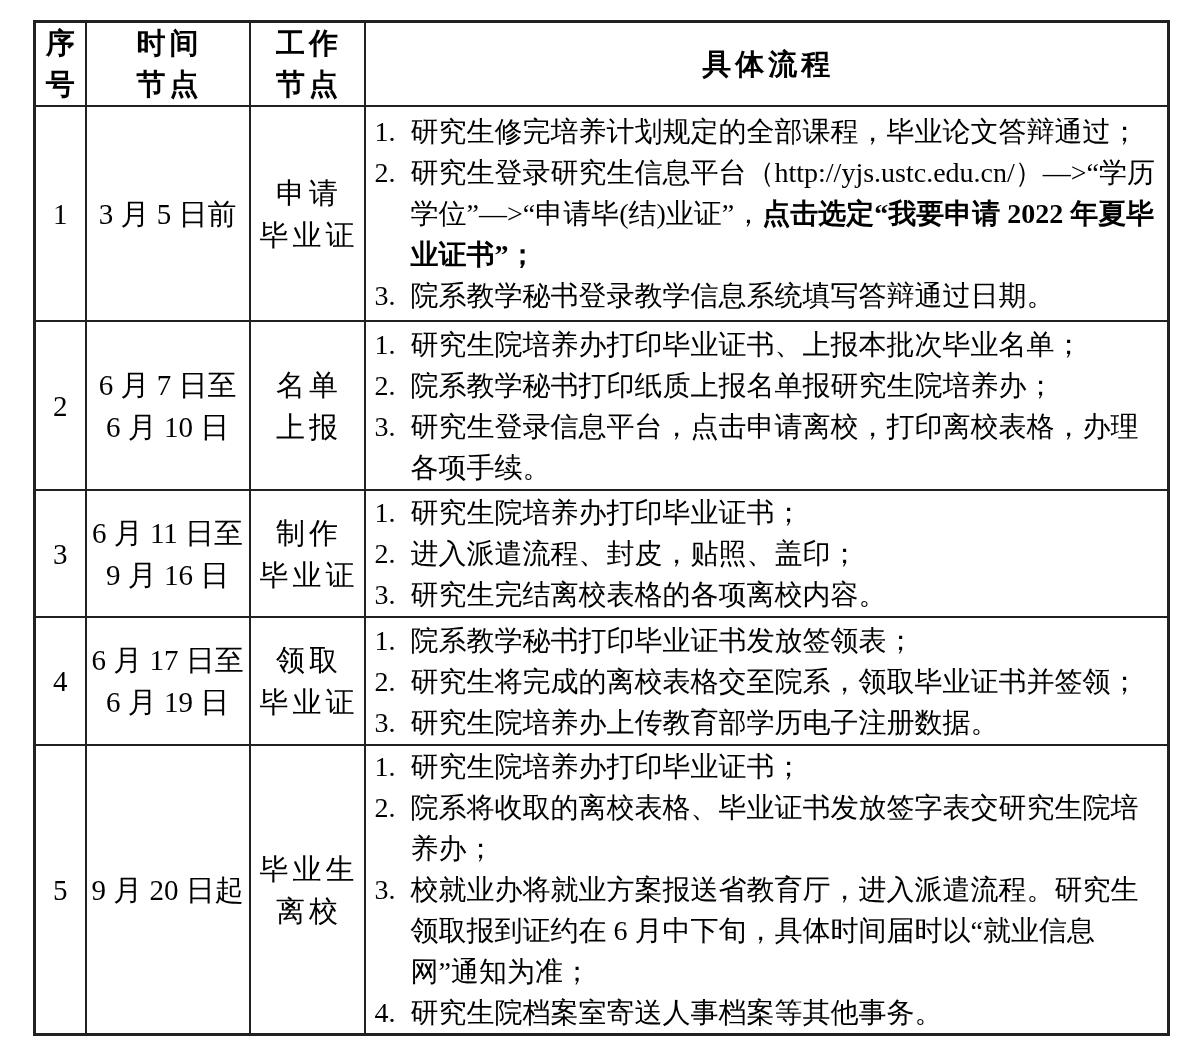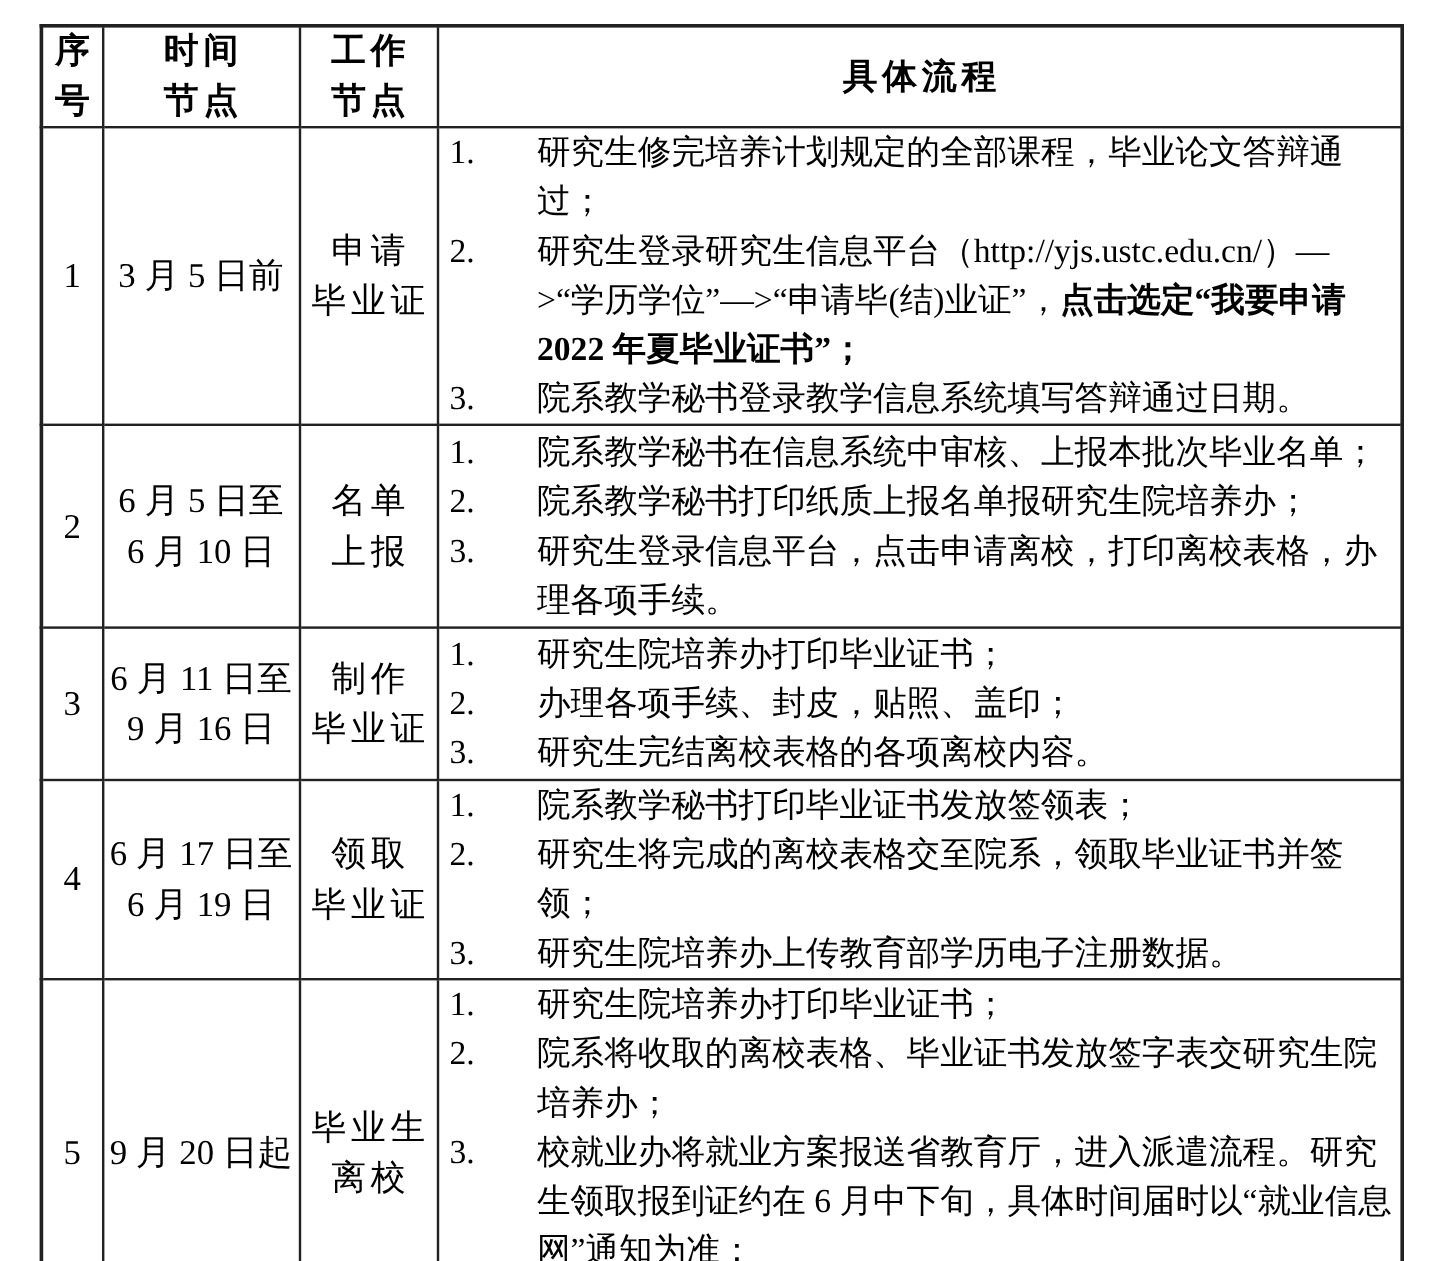--- a/index.html
+++ b/index.html
@@ -48,21 +48,21 @@
   td.work-cell .cline { text-indent: 4px; text-align: center; }
   td.steps-cell { vertical-align: middle; }
   .step {
     display: flex;
     align-items: flex-start;
     padding: 0 5px 0 9px;
     font-size: 28px;
     line-height: 41px;
   }
   .num { flex: 0 0 36px; }
-  .txt { flex: 1 1 auto; margin-left: 37px; }
+  .txt { flex: 1 1 auto; }
   .txt b { font-weight: bold; }
 </style>
 </head>
 <body>
 
 <table class="sched">
   <colgroup>
     <col style="width:51px">
     <col style="width:164px">
     <col style="width:115px">
@@ -108,31 +108,31 @@
           </div>
           <div class="step">
             <span class="num">3.</span>
             <span class="txt"><span>院系教学秘书登录教学信息系统填写答辩通过日期。</span></span>
           </div>
         </td>
       </tr>
       <tr>
         <td class="center no-cell">2</td>
         <td class="center time-cell">
-          <div class="cline">6 月 5 日至</div>
+          <div class="cline">6 月 7 日至</div>
           <div class="cline">6 月 10 日</div>
         </td>
         <td class="center work-cell">
           <div class="cline">名单</div>
           <div class="cline">上报</div>
         </td>
         <td class="steps-cell">
           <div class="step">
             <span class="num">1.</span>
-            <span class="txt"><span>院系教学秘书在信息系统中审核、上报本批次毕业名单；</span></span>
+            <span class="txt"><span>研究生院培养办打印毕业证书、上报本批次毕业名单；</span></span>
           </div>
           <div class="step">
             <span class="num">2.</span>
             <span class="txt"><span>院系教学秘书打印纸质上报名单报研究生院培养办；</span></span>
           </div>
           <div class="step">
             <span class="num">3.</span>
             <span class="txt"><span>研究生登录信息平台，点击申请离校，打印离校表格，办理各项手续。</span></span>
           </div>
         </td>
@@ -147,21 +147,21 @@
           <div class="cline">制作</div>
           <div class="cline">毕业证</div>
         </td>
         <td class="steps-cell">
           <div class="step">
             <span class="num">1.</span>
             <span class="txt"><span>研究生院培养办打印毕业证书；</span></span>
           </div>
           <div class="step">
             <span class="num">2.</span>
-            <span class="txt"><span>办理各项手续、封皮，贴照、盖印；</span></span>
+            <span class="txt"><span>进入派遣流程、封皮，贴照、盖印；</span></span>
           </div>
           <div class="step">
             <span class="num">3.</span>
             <span class="txt"><span>研究生完结离校表格的各项离校内容。</span></span>
           </div>
         </td>
       </tr>
       <tr>
         <td class="center no-cell">4</td>
         <td class="center time-cell">

